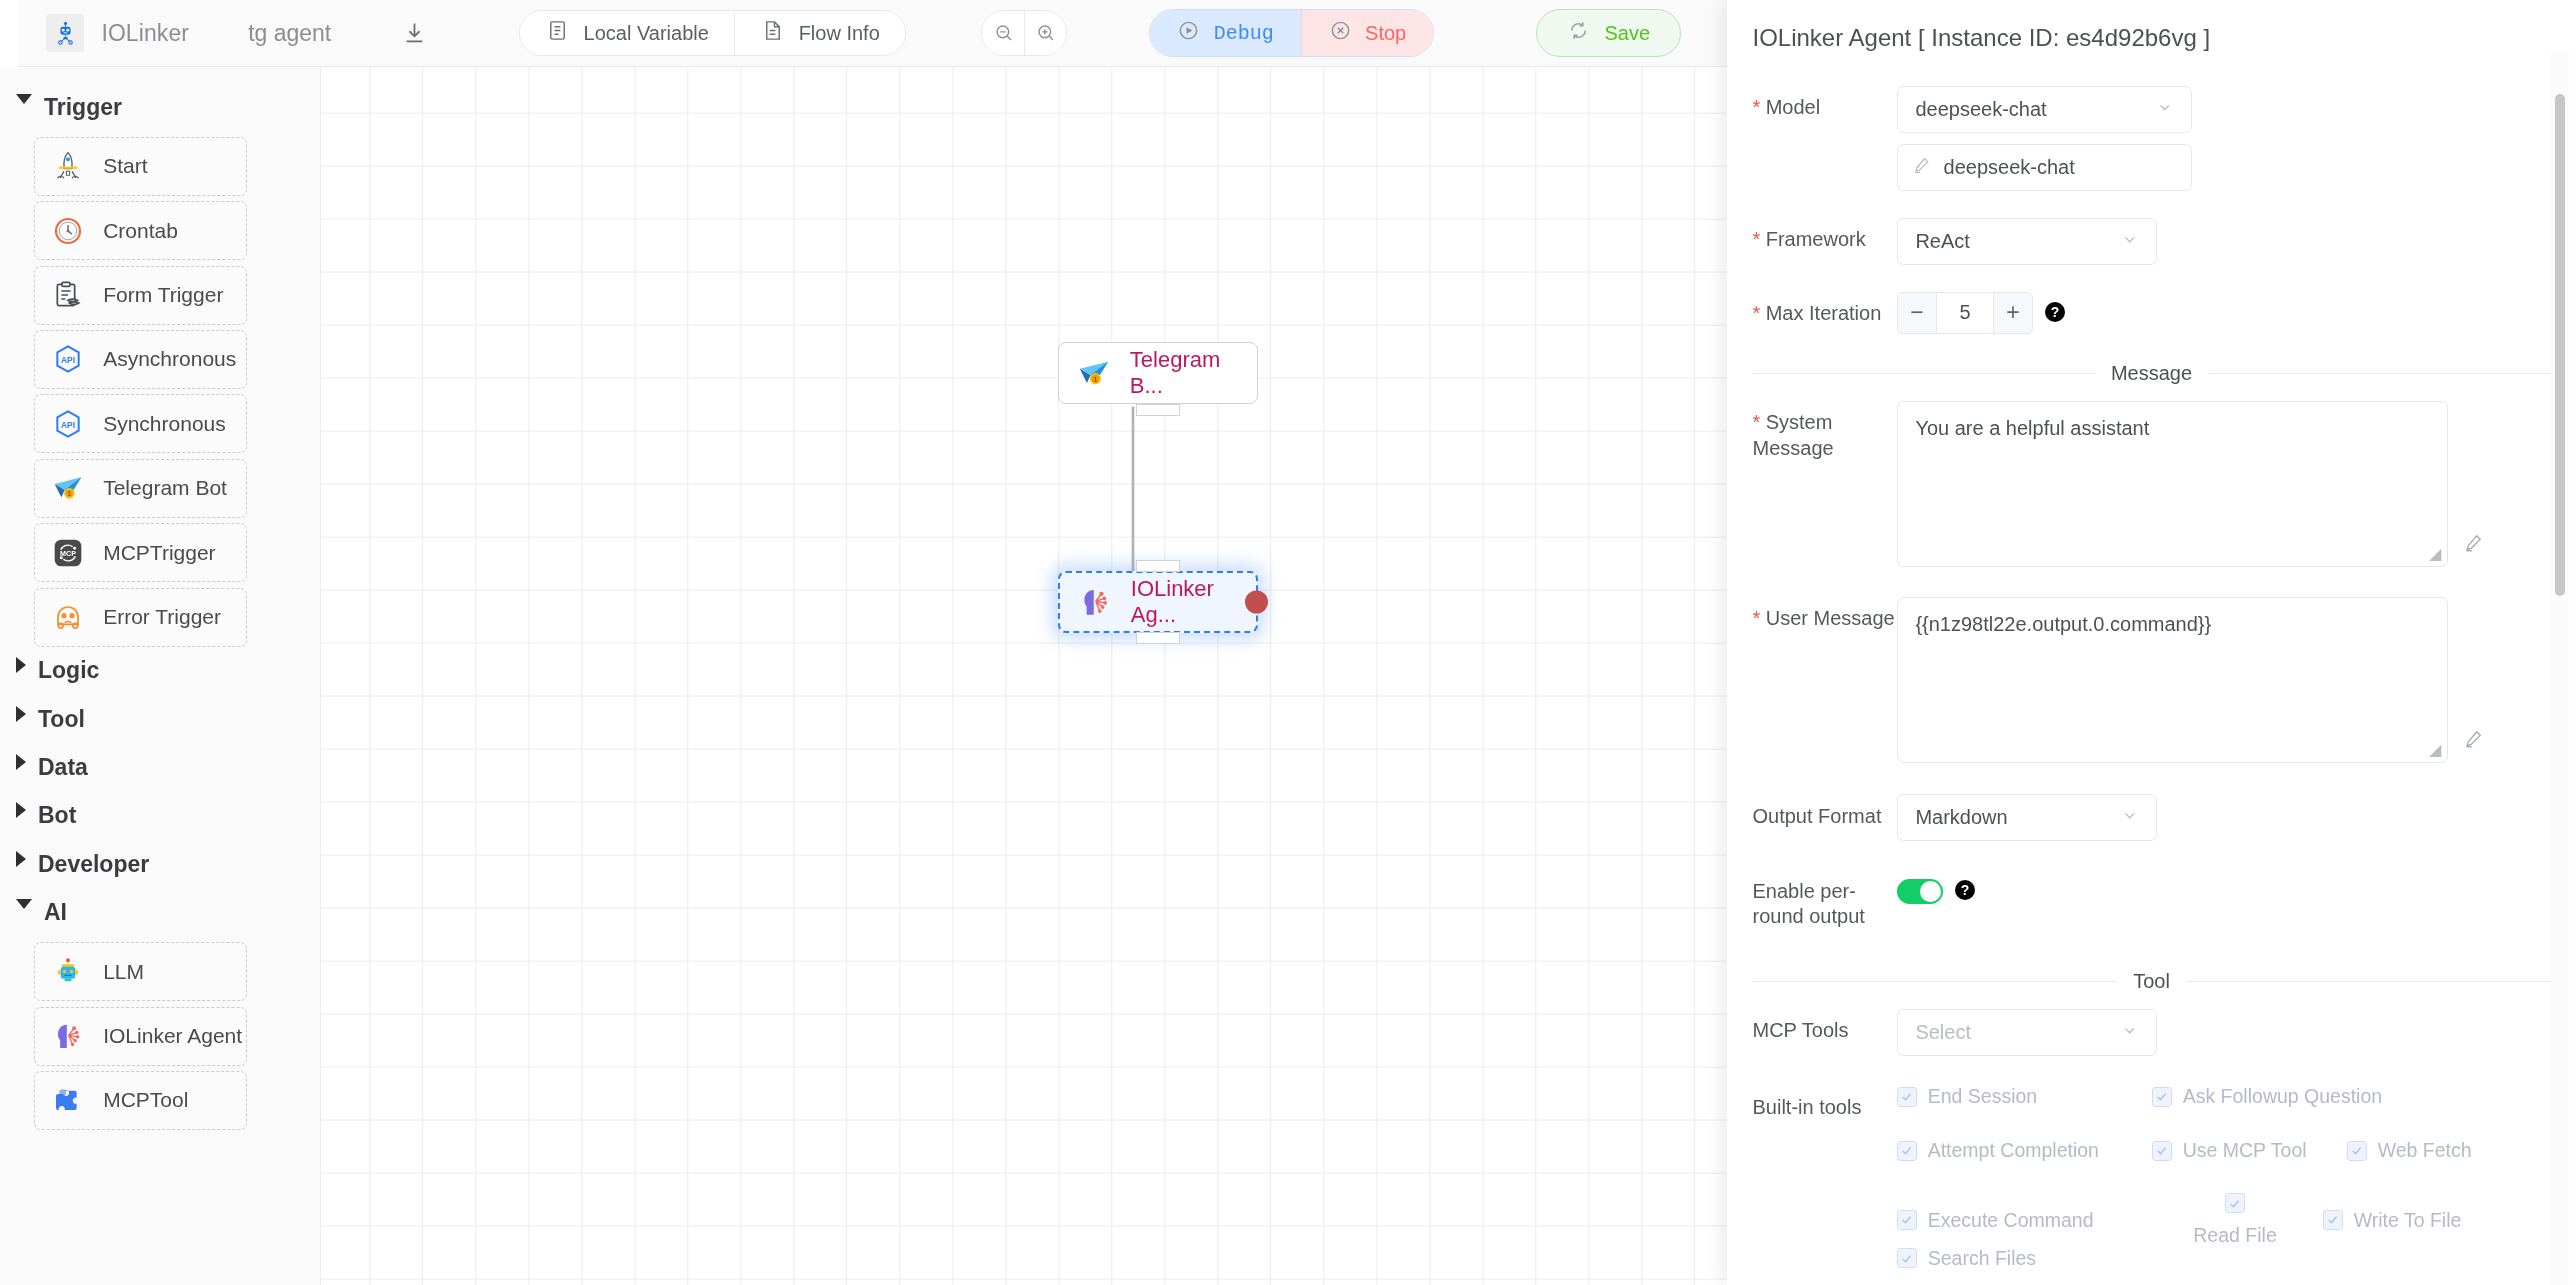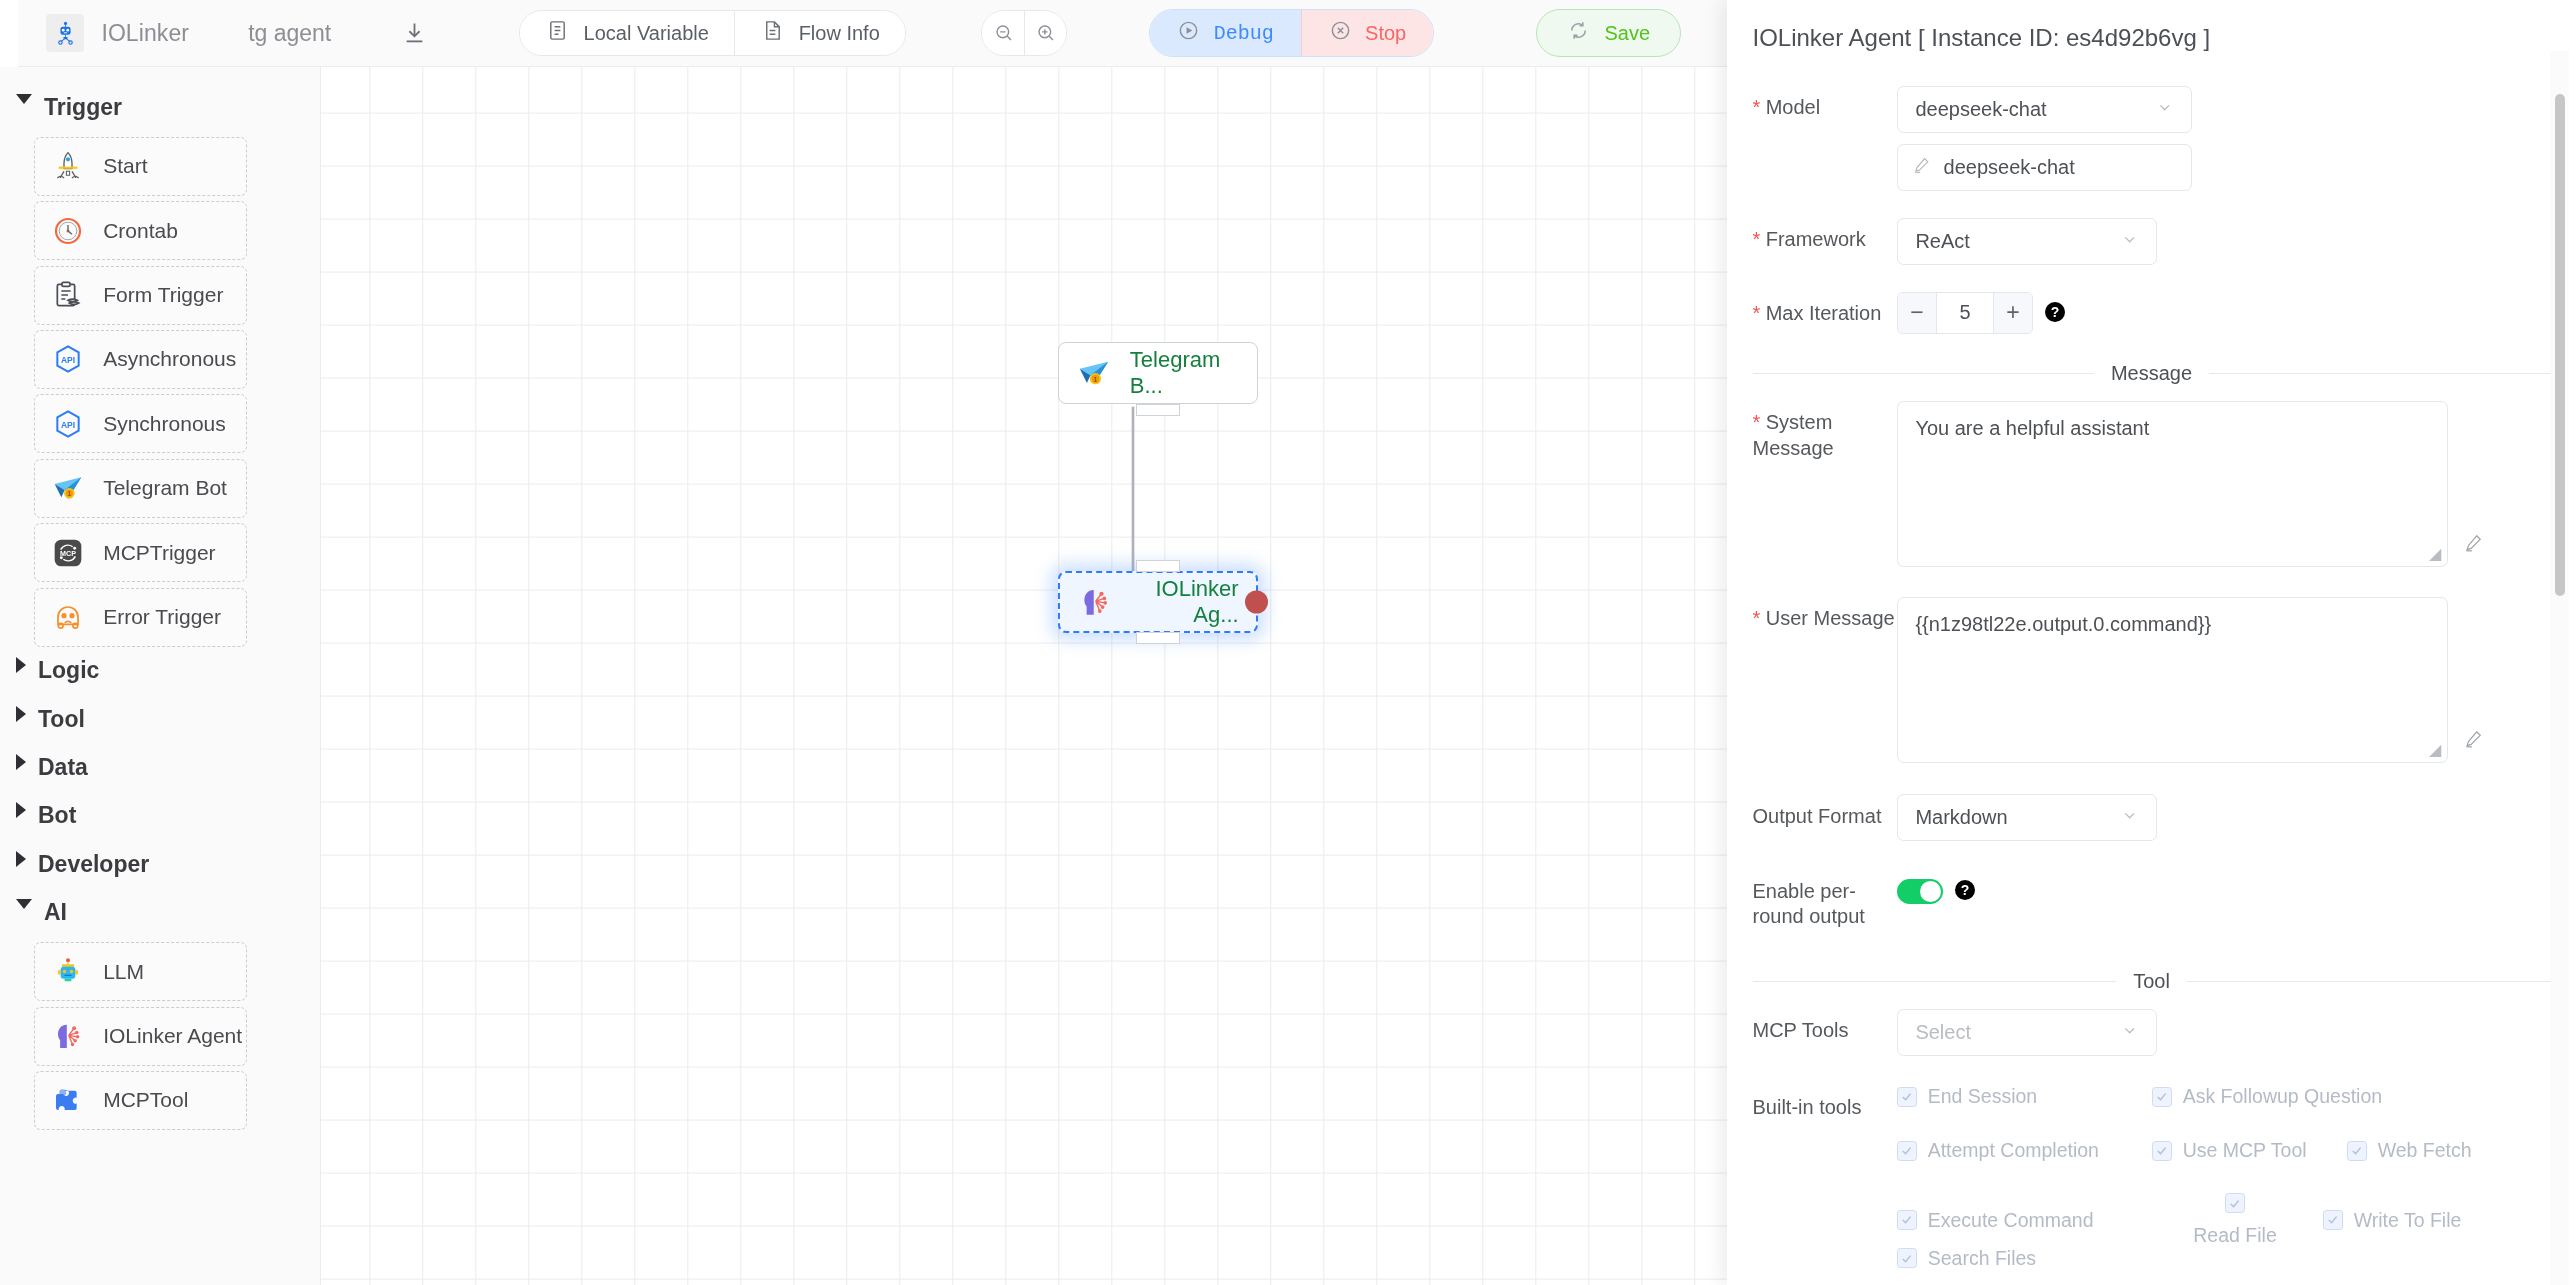--- a/index.html
+++ b/index.html
@@ -83,21 +83,21 @@
     background-image:
       linear-gradient(to right, #ebebeb 1.3px, transparent 1.3px),
       linear-gradient(to bottom, #ebebeb 1.3px, transparent 1.3px);
     background-size: 53px 53px;
     background-position: -4.7px -7.4px;
     overflow: hidden;
   }
   .flow-node {
     position: absolute; display:flex; align-items:center; gap: 17.4px;
     height: 62px; padding: 0 17.4px; border-radius: 8px; background:#fff;
-    border: 1.3px solid #cfd2d6; font-size: 22px; color:#15803d; cursor:pointer;
+    border: 1.3px solid #cfd2d6; font-size: 22px; color:#be185d; cursor:pointer;
   }
   .flow-node.selected {
     background: #eff6ff; border: 2px dashed #2f7bf6;
     box-shadow: 0 0 17.4px 6.7px rgba(70,140,250,.28);
   }
   .port {
     position:absolute; left: 50%; transform: translateX(-50%);
     width: 44px; height: 12px; background: #fff; border: 1.3px solid #cfd2d6;
   }
   .port.out { bottom: -13.4px; }
@@ -470,21 +470,21 @@
             <path d="M2 9 L9.5 13.5 L7 19 Z" fill="#1c6fb5"></path>
             <circle cx="13" cy="16" r="4" fill="#f5c518"></circle>
             <circle cx="13" cy="16" r="2.7" fill="#e8a000"></circle>
             <text x="13" y="18.2" font-size="4.8" font-weight="bold" fill="#c0392b" text-anchor="middle" font-family="Liberation Sans">1</text>
           </svg>
       </span>
       <span>Telegram B...</span>
       <span class="port out"></span>
     </div>
 
-    <div class="flow-node selected" style="left:737px; top:504px; width:200px;text-align:right;">
+    <div class="flow-node selected" style="left:737px; top:504px; width:200px;">
       <span class="node-ico">
         <svg width="34" height="34" viewBox="0 0 24 24">
             <path d="M11 3.5c-4 0-6.5 3.2-6.5 7 0 2.2.8 3.6 1.6 4.6V21h5V3.6z" fill="#7b6ae0"></path>
             <circle cx="16.6" cy="6.2" r="1.5" fill="#f4685f"></circle>
             <circle cx="18.6" cy="9.4" r="1.3" fill="#f4685f"></circle>
             <circle cx="19.2" cy="12.6" r="1.3" fill="#f4685f"></circle>
             <circle cx="17.4" cy="15.6" r="1.3" fill="#f4685f"></circle>
             <circle cx="15.4" cy="18.4" r="1.3" fill="#f4685f"></circle>
             <path d="M12.5 11.5 L16.6 6.2 M12.5 11.5 L18.6 9.4 M12.5 11.5 L19.2 12.6 M12.5 11.5 L17.4 15.6 M12.5 11.5 L15.4 18.4" stroke="#f4685f" stroke-width="1" fill="none"></path>
           </svg>

